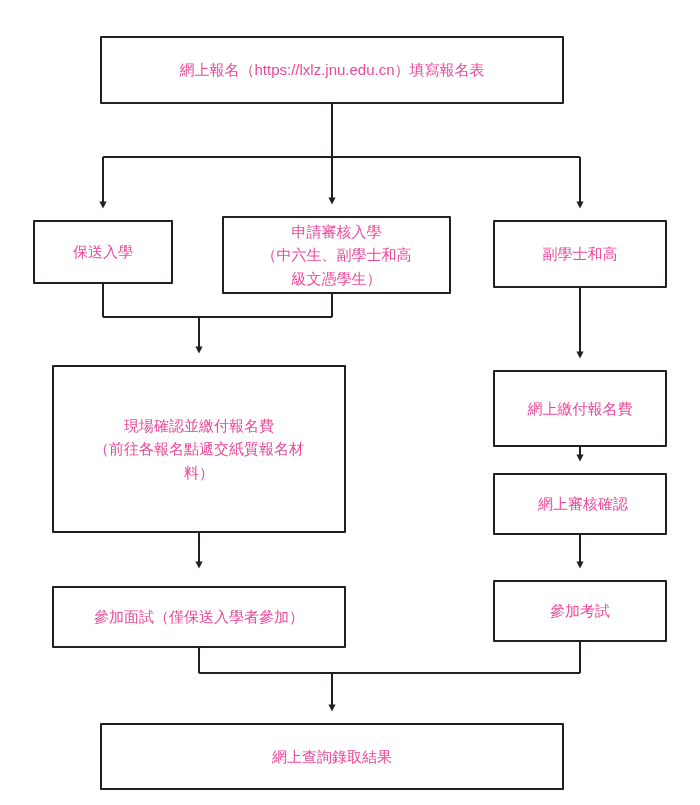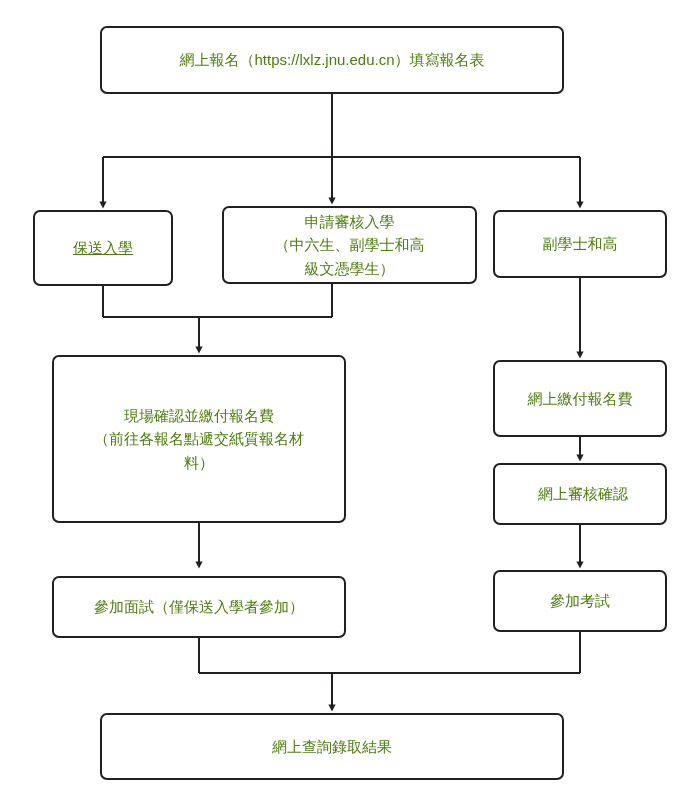--- a/index.html
+++ b/index.html
@@ -19,38 +19,39 @@
     position: absolute;
     left: 0;
     top: 0;
     width: 700px;
     height: 805px;
   }
   .node {
     position: absolute;
     box-sizing: border-box;
     border: 2px solid #231f20;
-    border-radius: 7px;
+    border-radius: 1px;
     background: #ffffff;
     display: flex;
     align-items: center;
     justify-content: center;
     text-align: center;
-    color: #4d7c0f;
+    color: #ec4899;
     font-size: 15px;
     line-height: 1.55;
     padding: 4px 10px;
+    margin-top: 10px;
   }
   .node .node-label {
     display: block;
     white-space: pre-line;
   }
   .node-top        { left: 100px; top: 26px;  width: 464px; height: 68px; }
-  .node-baosong    { left: 33px;  top: 210px; width: 140px; height: 76px; text-decoration: underline; }
-  .node-shenhe     { left: 222px; top: 206px; width: 255px; height: 78px; font-size: 15px; }
+  .node-baosong    { left: 33px;  top: 210px; width: 140px; height: 64px; }
+  .node-shenhe     { left: 222px; top: 206px; width: 229px; height: 78px; font-size: 15px; }
   .node-kaoshi     { left: 493px; top: 210px; width: 174px; height: 68px; }
   .node-xianchang  { left: 52px;  top: 355px; width: 294px; height: 168px; }
   .node-wangjiao   { left: 493px; top: 360px; width: 174px; height: 77px; }
   .node-wangshen   { left: 493px; top: 463px; width: 174px; height: 62px; padding-left: 16px; }
   .node-mianshi    { left: 52px;  top: 576px; width: 294px; height: 62px; }
   .node-cankao     { left: 493px; top: 570px; width: 174px; height: 62px; }
   .node-bottom     { left: 100px; top: 713px; width: 464px; height: 67px; }
 </style>
 </head>
 <body>

